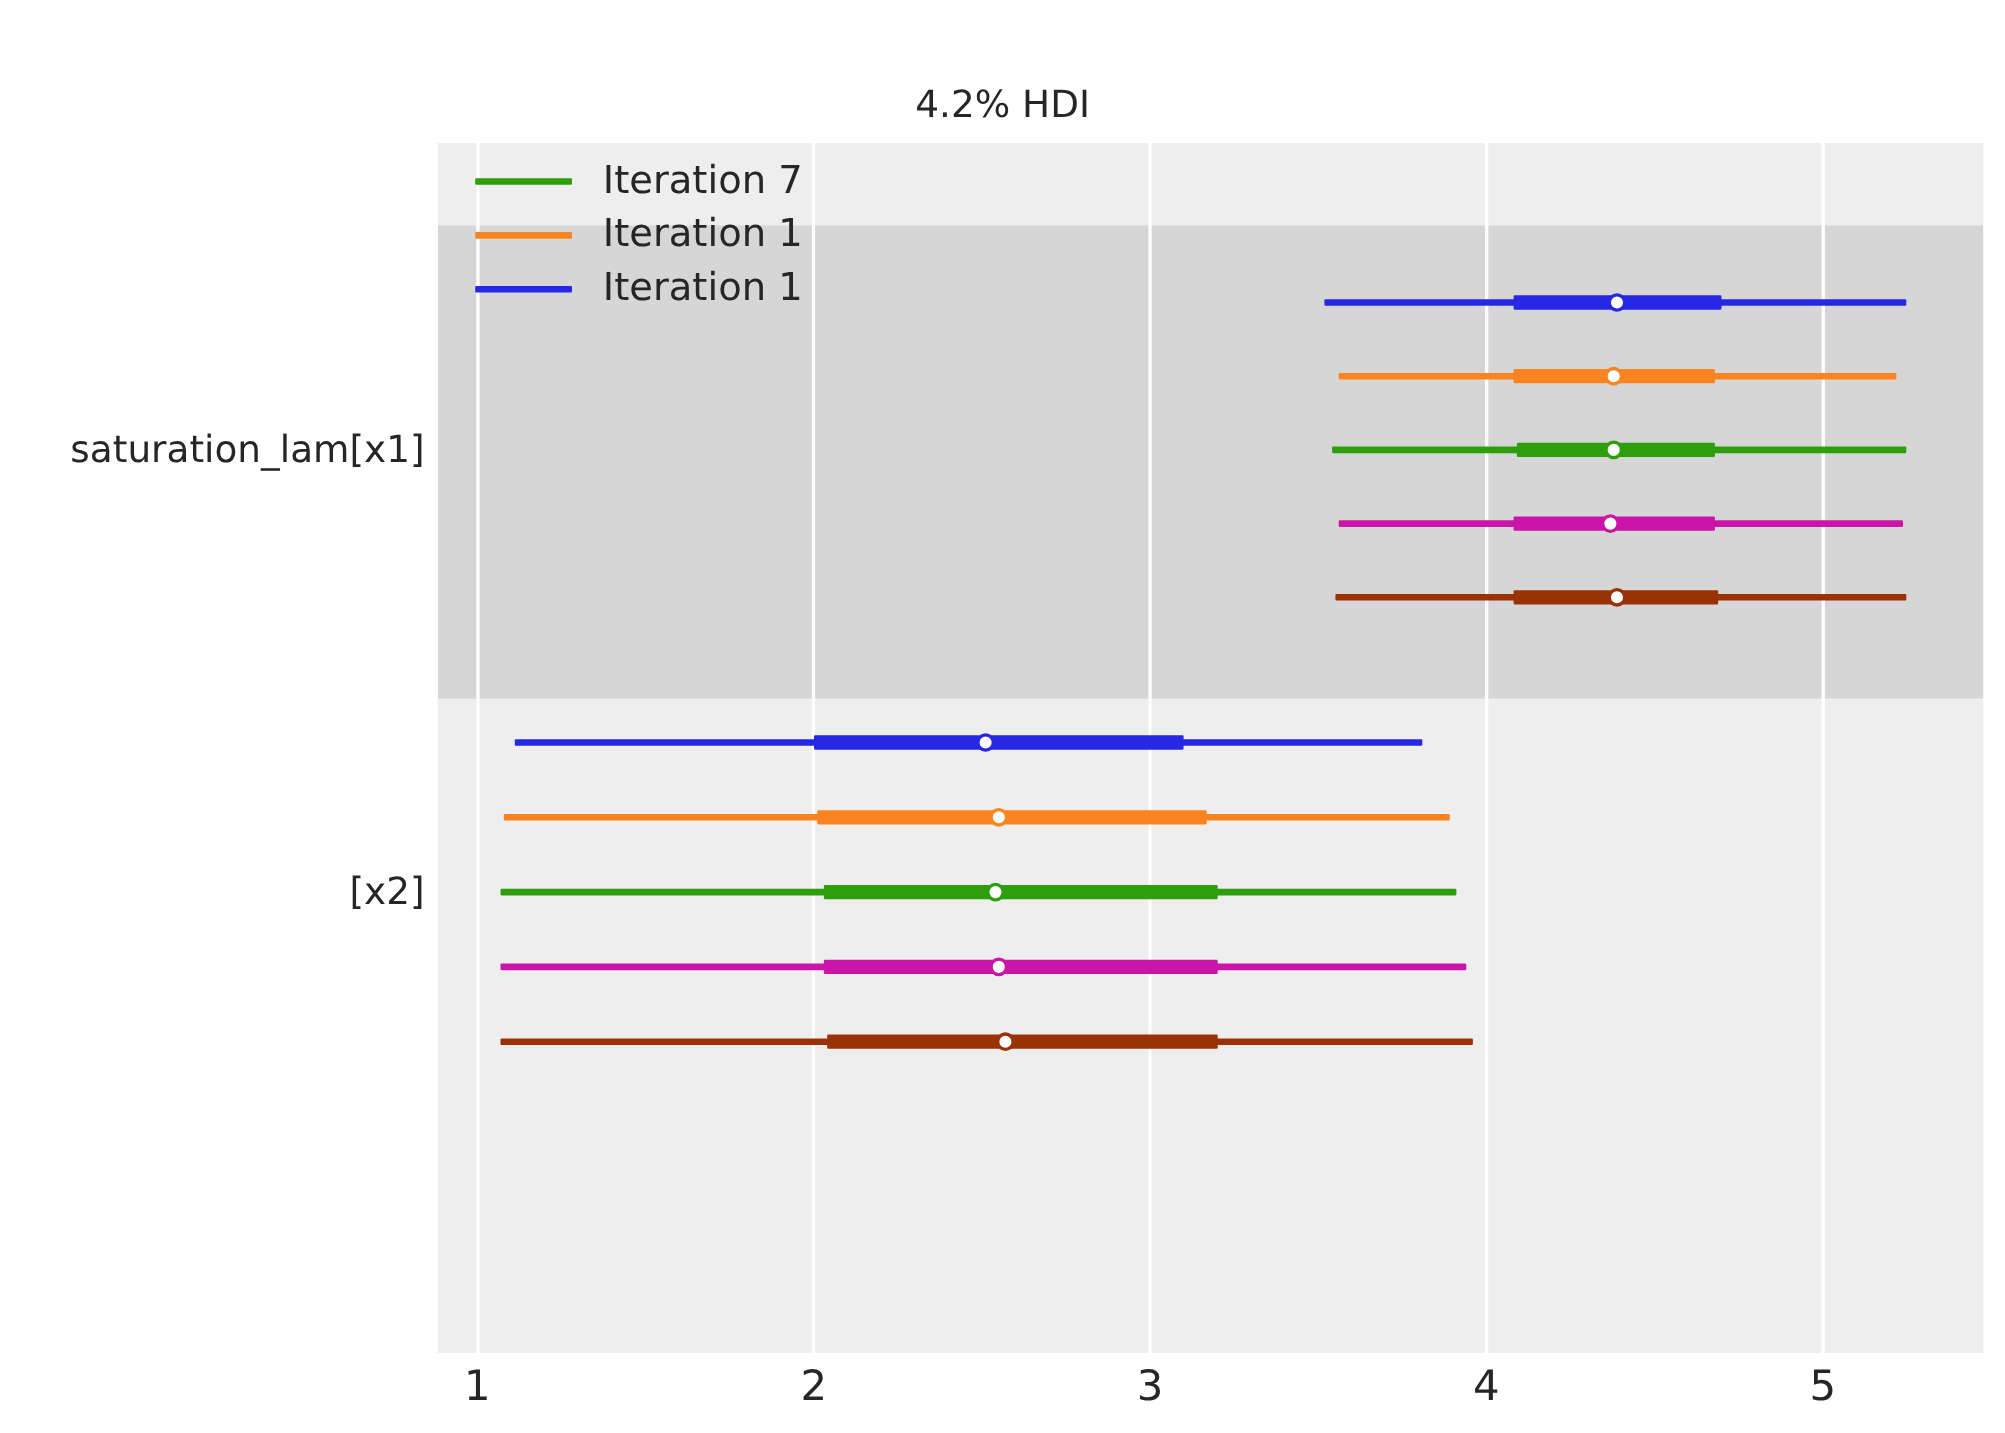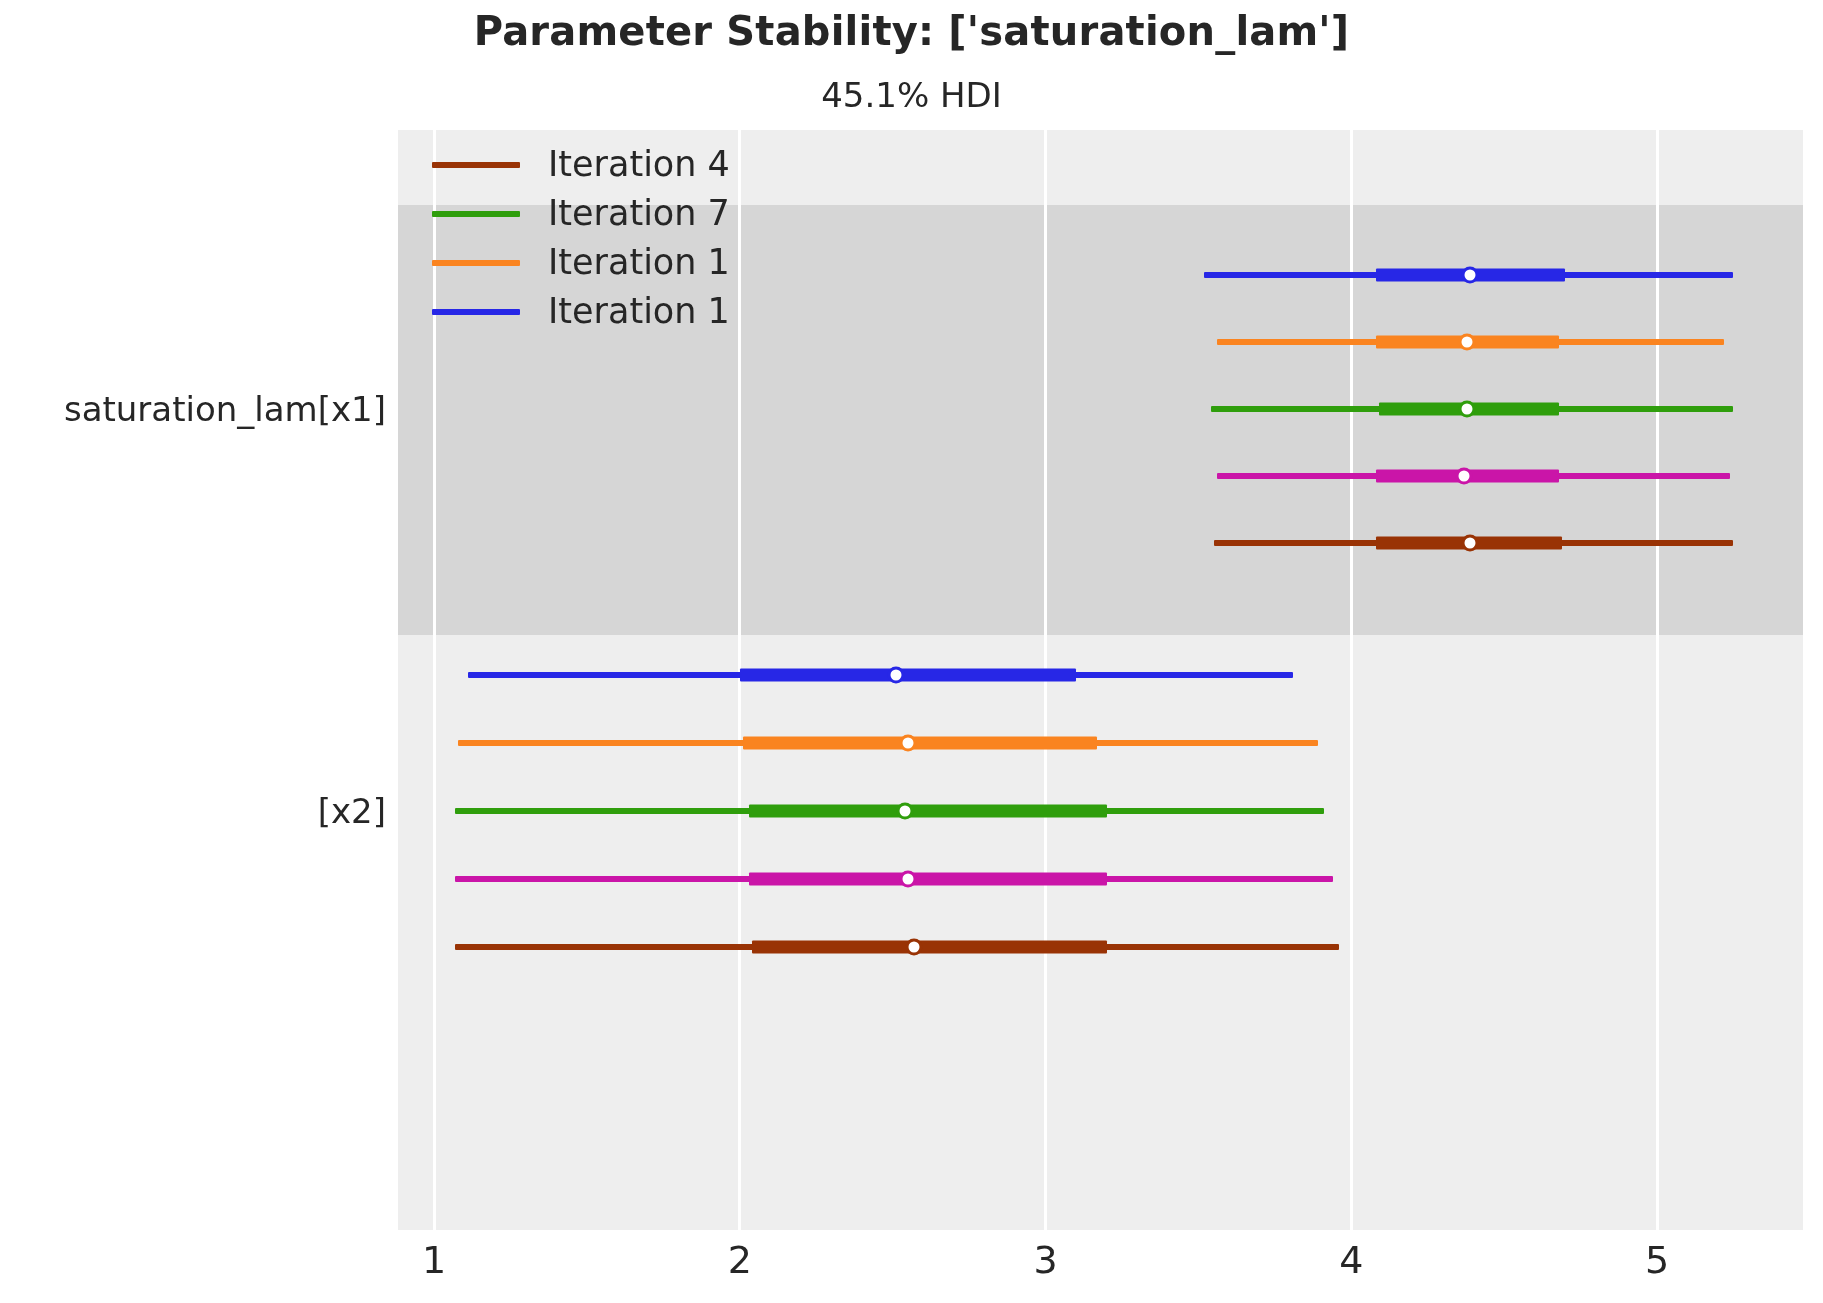--- a/index.html
+++ b/index.html
@@ -57,22 +57,21 @@
   .legend-swatch{width:88px;height:6px;border-radius:1px;flex:none;}
   .legend-label{
     margin-left:28px;font-size:35px;color:#262626;white-space:nowrap;line-height:1;
   }
 </style>
 </head>
 <body>
 
 <div id="figure">
 
-  <div class="title">Parameter Stability: ['saturation_lam']</div>
-  <div class="subtitle">45.1% HDI</div>
+  <div class="subtitle">4.2% HDI</div>
 
   <div id="axes">
     <div id="bands">
         <div class="band" style="top: 75px; height: 430px;"></div>
       </div>
     <div id="grid">
         <div class="gridline" style="left: 34.5px;"></div>
         <div class="gridline" style="left: 340.25px;"></div>
         <div class="gridline" style="left: 646px;"></div>
         <div class="gridline" style="left: 951.75px;"></div>
@@ -139,24 +138,20 @@
   <div id="xlabels">
       <div class="xlabel" style="left: 434px;">1</div>
       <div class="xlabel" style="left: 739.75px;">2</div>
       <div class="xlabel" style="left: 1045.5px;">3</div>
       <div class="xlabel" style="left: 1351.25px;">4</div>
       <div class="xlabel" style="left: 1657px;">5</div>
     </div>
 
   <div id="legend">
       <div class="legend-row">
-        <div class="legend-swatch" style="background: rgb(153, 51, 5);"></div>
-        <div class="legend-label">Iteration 4</div>
-      </div>
-      <div class="legend-row">
         <div class="legend-swatch" style="background: rgb(47, 158, 12);"></div>
         <div class="legend-label">Iteration 7</div>
       </div>
       <div class="legend-row">
         <div class="legend-swatch" style="background: rgb(250, 132, 32);"></div>
         <div class="legend-label">Iteration 1</div>
       </div>
       <div class="legend-row">
         <div class="legend-swatch" style="background: rgb(39, 39, 230);"></div>
         <div class="legend-label">Iteration 1</div>

